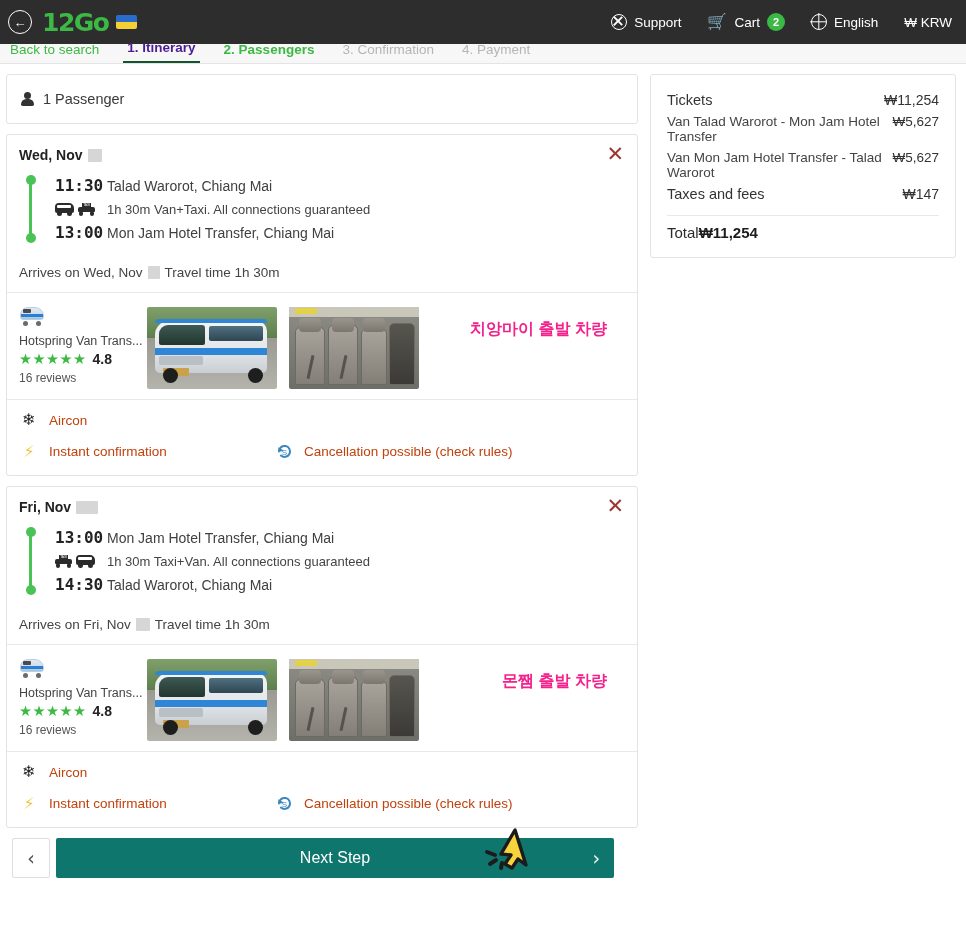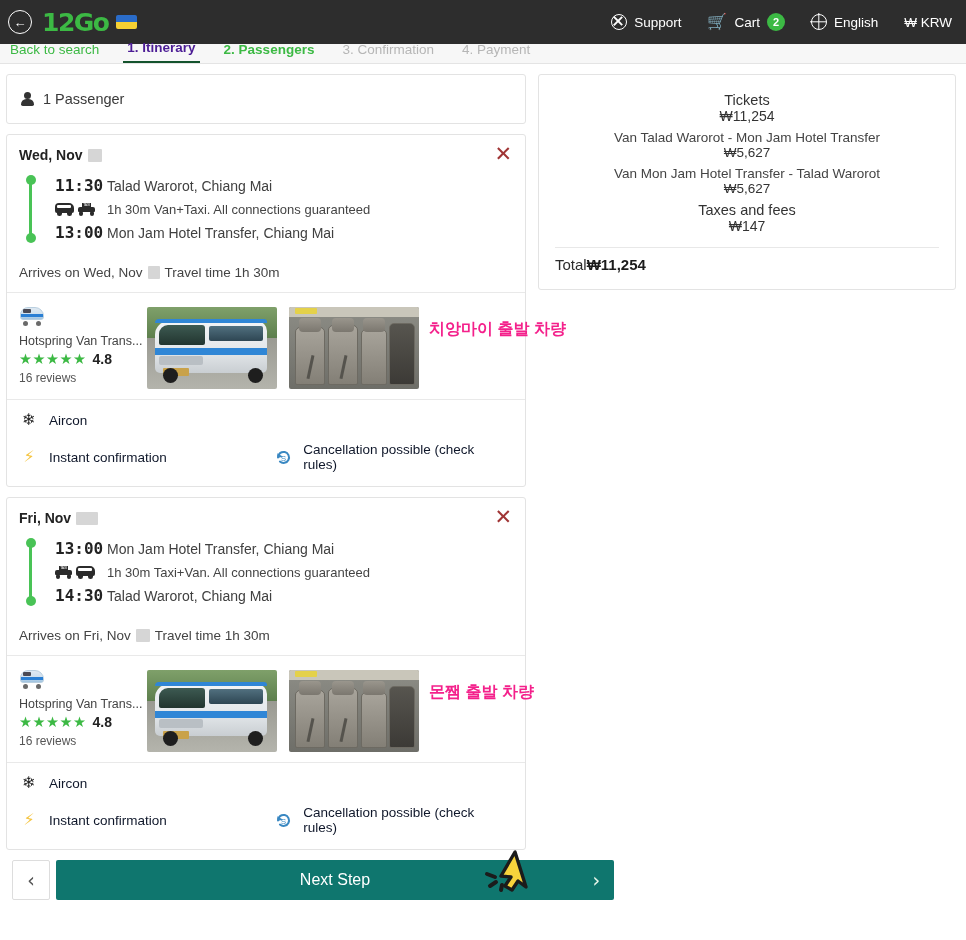--- a/index.html
+++ b/index.html
@@ -81,21 +81,21 @@
     font-size: 13.5px; padding: 0 4px 7px 4px; white-space: nowrap;
     line-height: 1;
   }
   .step.link    { color: #3cb944; }
   .step.active  { color: #4c1d95; font-weight: bold; border-bottom: 2px solid #14532d; }
   .step.done    { color: #3cb944; font-weight: bold; }
   .step.todo    { color: #b6b6b6; }
 
   
   .page { display: flex; gap: 12px; padding: 10px 10px 0 6px; }
-  .col-left { width: 520px; flex: none; }
+  .col-left { width: 632px; flex: none; }
   .col-right { flex: 1; }
 
   .card {
     background: #ffffff; border: 1px solid #e3e3e3; border-radius: 3px;
     margin-bottom: 10px;
   }
 
   
   .pax-box { padding: 16px 14px; display: flex; align-items: center; gap: 9px; }
   .ico-person {
@@ -294,33 +294,33 @@
 
   .ko-note {
     margin-left: auto; padding: 14px 16px 0 10px;
     font-size: 16px; font-weight: bold; color: #f4208b;
     white-space: nowrap; align-self: flex-start;
   }
 
   
   .amen { padding: 12px 14px 8px 12px; display: flex; align-items: center; gap: 10px; }
   .snow { font-size: 16px; color: #1f1f1f; line-height: 1; font-family: "DejaVu Sans", sans-serif; width: 20px; text-align: center; }
-  .amen-label { font-size: 13.5px; color: #0f172a; }
+  .amen-label { font-size: 13.5px; color: #c2410c; }
   .amen2 { padding: 6px 14px 14px 12px; display: flex; align-items: center; }
   .amen2 .left { display: flex; align-items: center; gap: 10px; width: 256px; }
   .amen2 .right { display: flex; align-items: center; gap: 10px; }
   .bolt { font-size: 16px; color: #f5c542; line-height: 1; width: 20px; text-align: center;
           font-family: "DejaVu Sans", sans-serif; }
   .refund {
     width: 19px; height: 19px; flex: none; position: relative;
   }
 
   
   .summary { padding: 14px 16px 16px 16px; }
-  .srow { display: flex; justify-content: space-between; align-items: center; padding: 3px 0; flex-direction: column; }
+  .srow { display: flex; justify-content: space-between; align-items: flex-start; padding: 3px 0; }
   .s-lab { font-size: 13.5px; color: #444; }
   .s-lab.major { font-size: 14.5px; color: #333; }
   .s-val { font-size: 13.5px; color: #333; white-space: nowrap; }
   .s-val.major { font-size: 14px; }
   .s-div { border-top: 1px solid #e8e8e8; margin: 10px 0 8px 0; }
   .total-row { display: flex; justify-content: flex-start; align-items: baseline; }
   .total-lab { font-size: 15px; color: #2b2b2b; }
   .total-val { font-size: 15px; font-weight: bold; color: #1c1c1c; }
 
   

